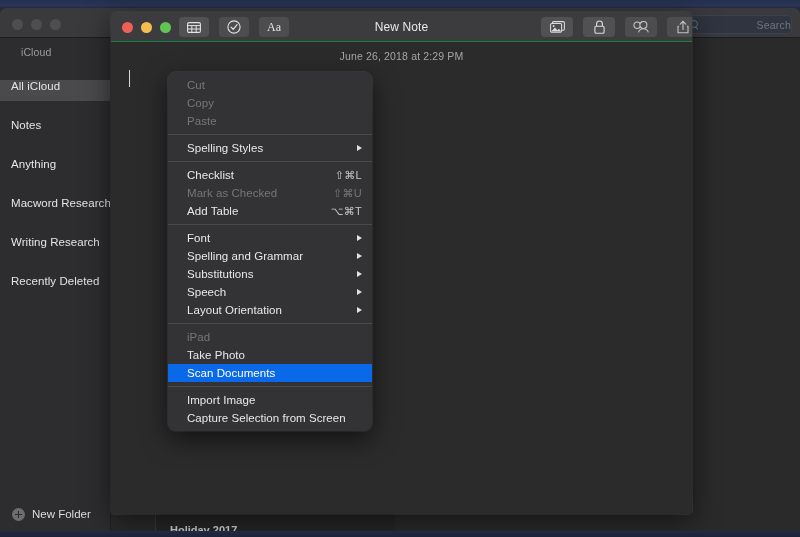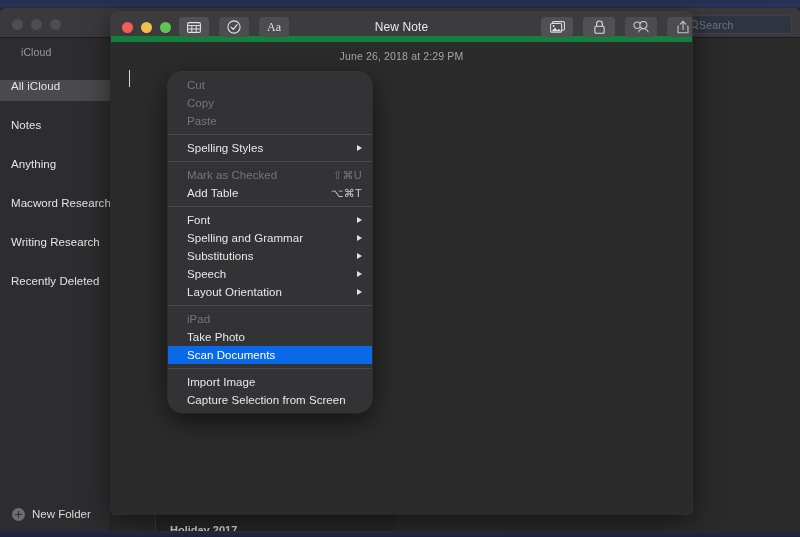--- a/index.html
+++ b/index.html
@@ -67,20 +67,21 @@
 
   .search-field {
     position: absolute;
     right: 8px; top: 7px;
     width: 108px; height: 19px;
     background: #2f3440;
     border: 1px solid #3c4150;
     border-radius: 4px;
     display: flex; align-items: center;
     padding-left: 5px;
+    justify-content: space-between;
   }
   .search-field .mag {
     width: 9px; height: 9px;
     flex: none;
     position: relative;
     opacity: .55;
   }
   .search-field .mag::before {
     content:''; position:absolute; left:0; top:0;
     width:6px; height:6px; border:1.2px solid #9aa0ad; border-radius:50%;
@@ -162,21 +163,21 @@
     width: 581px; height: 502px;
     background: #2b2b2b;
     border-radius: 6px 6px 4px 4px;
     box-shadow: 0 6px 28px rgba(0,0,0,.55), 0 0 0 1px rgba(90,90,95,.42);
     overflow: hidden;
   }
   .note-titlebar {
     position: relative;
     height: 30px;
     background: #3c3c3e;
-    border-bottom: 6px solid #15803d;
+    border-bottom: 1px solid #15803d;
     display: flex; align-items: center;
   }
   .traffic-lights {
     position: absolute; left: 11px; top: 10px;
     display: flex; gap: 8px;
   }
   .tl { width: 11px; height: 11px; border-radius: 50%; }
   .tl-red    { background: #ee5f57; }
   .tl-yellow { background: #f4be4f; }
   .tl-green  { background: #61c554; }
@@ -217,21 +218,21 @@
     width: 1.4px; height: 17px;
     background: #d8d8da;
   }
 
   
   .ctx-menu {
     position: absolute;
     left: 168px; top: 72px;
     width: 204px;
     background: #333335;
-    border-radius: 15px;
+    border-radius: 8px;
     box-shadow: 0 8px 26px rgba(0,0,0,.6), 0 0 0 1px rgba(110,110,115,.30);
     padding: 4px 0 4px 0;
     overflow: hidden;
   }
   .mi {
     position: relative;
     height: 18px;
     display: flex; align-items: center;
     padding: 0 10px 0 19px;
     font-size: 11.5px;
@@ -415,20 +416,24 @@
 
     <div class="sep"></div>
 
     <div class="mi">
       <span class="label">Spelling Styles</span>
       <span class="arrow"></span>
     </div>
 
     <div class="sep"></div>
 
+    <div class="mi">
+      <span class="label">Checklist</span>
+      <span class="shortcut">⇧⌘L</span>
+    </div>
     <div class="mi disabled">
       <span class="label">Mark as Checked</span>
       <span class="shortcut">⇧⌘U</span>
     </div>
     <div class="mi">
       <span class="label">Add Table</span>
       <span class="shortcut">⌥⌘T</span>
     </div>
 
     <div class="sep"></div>

